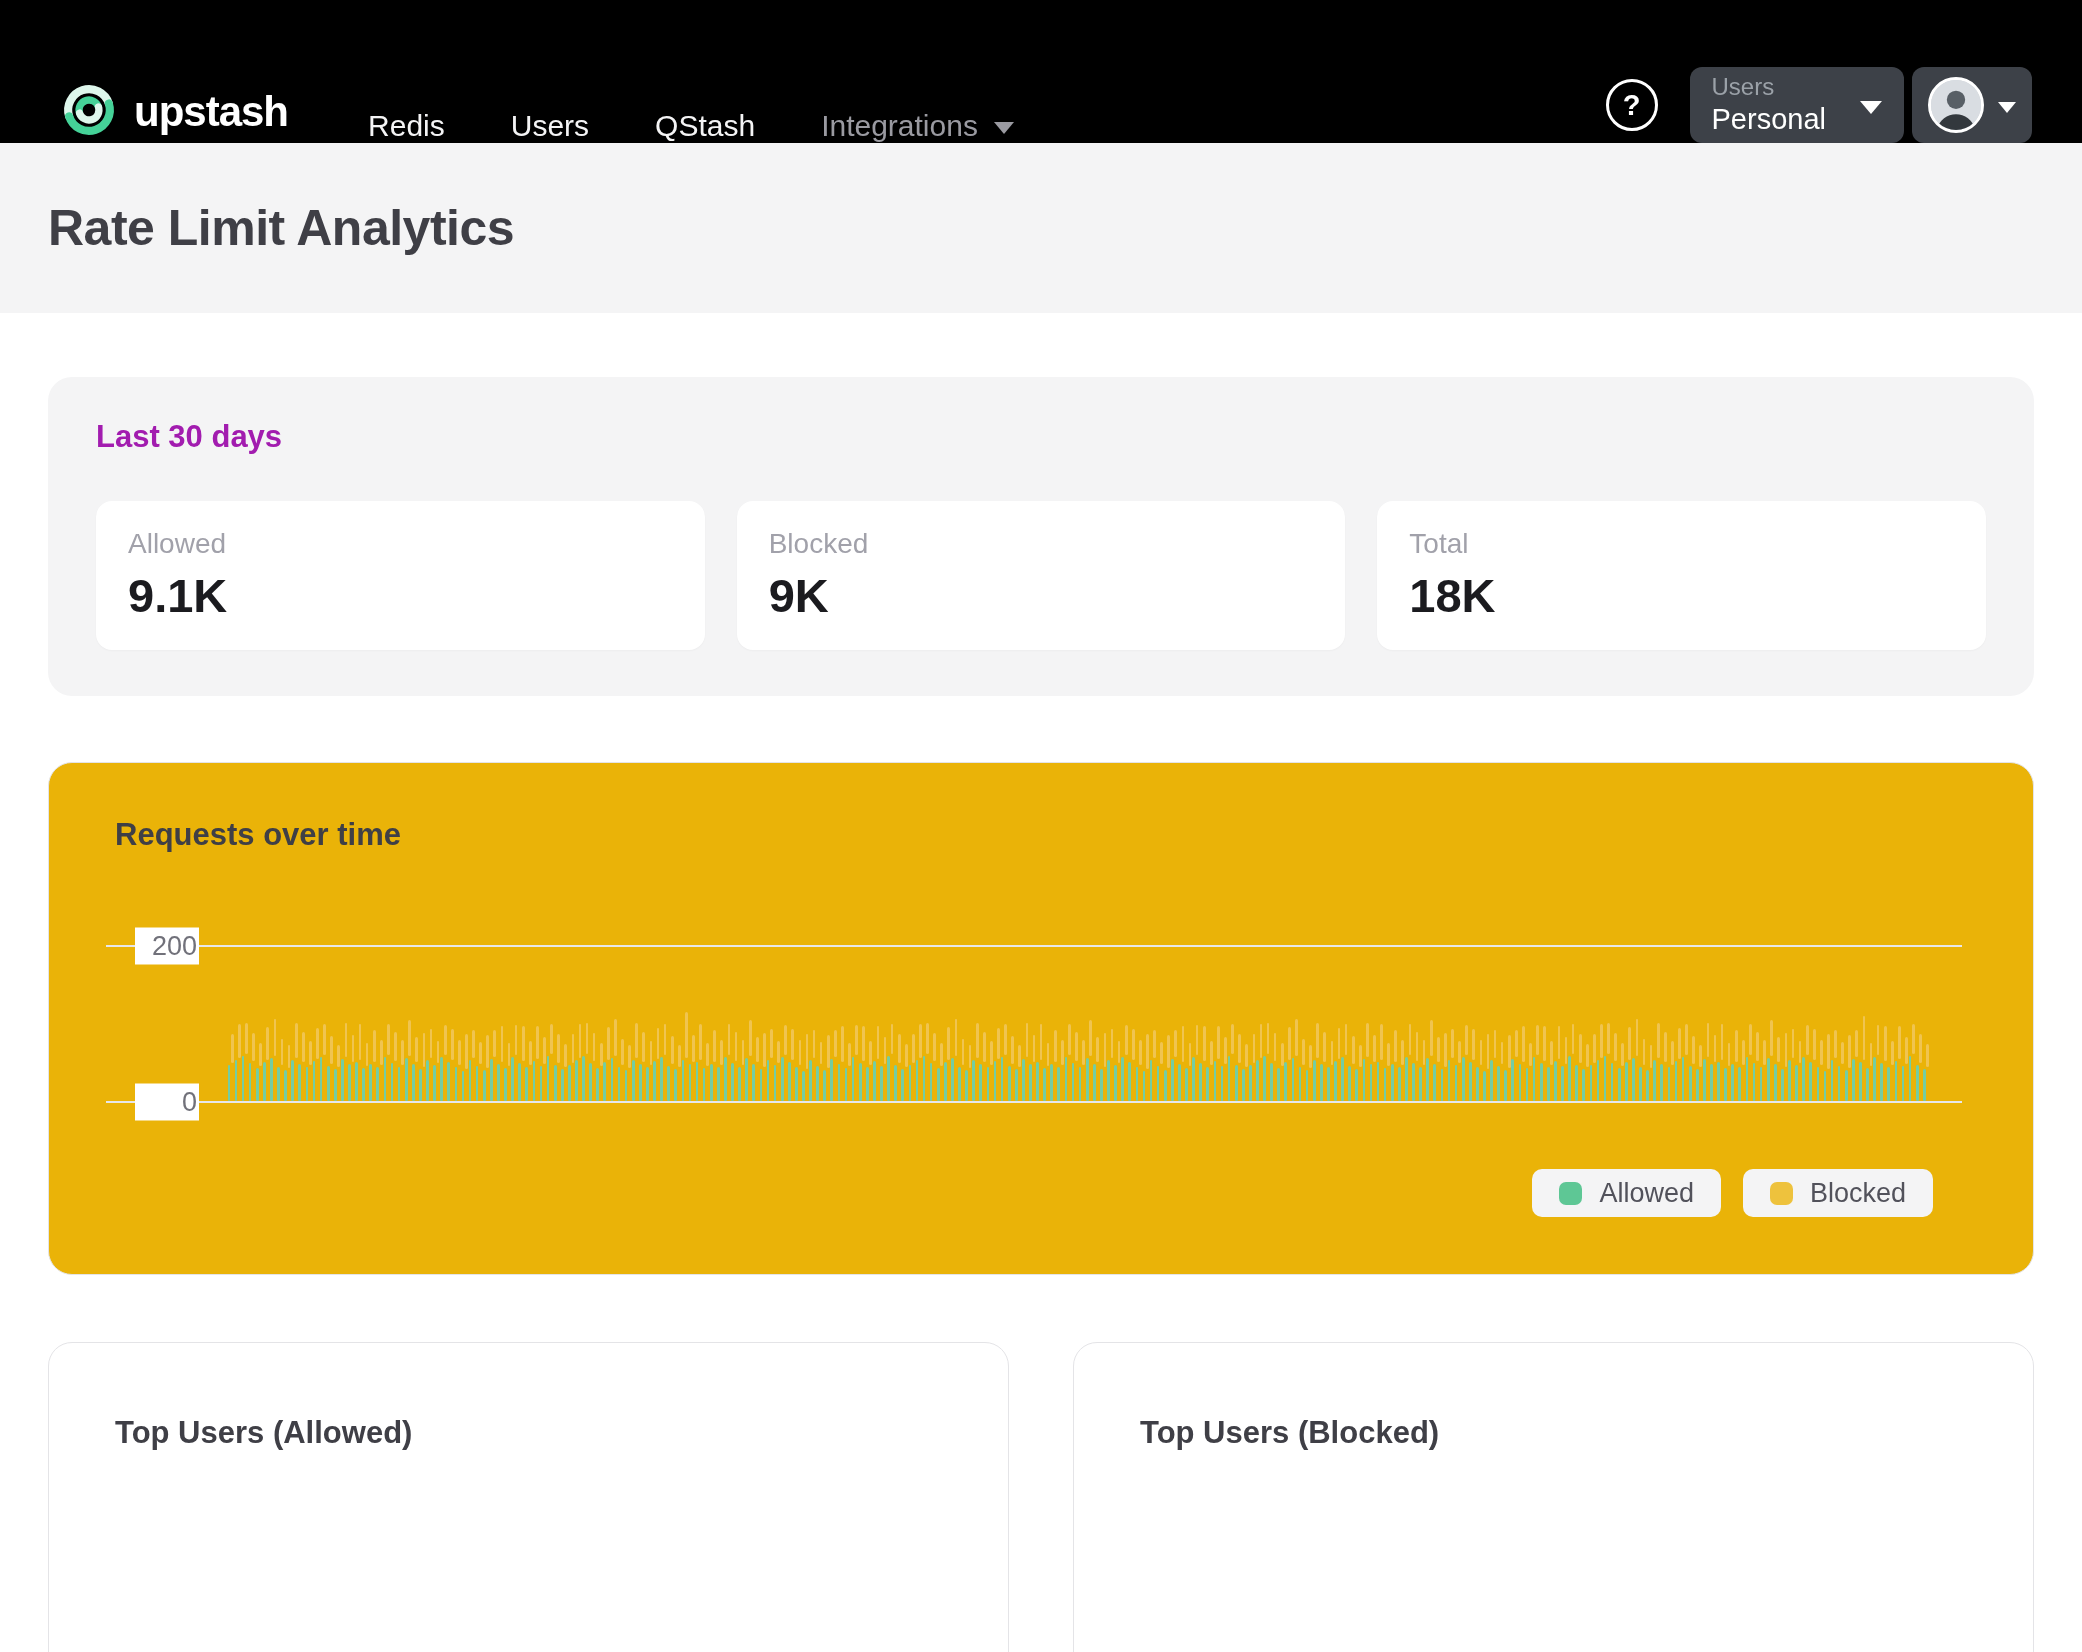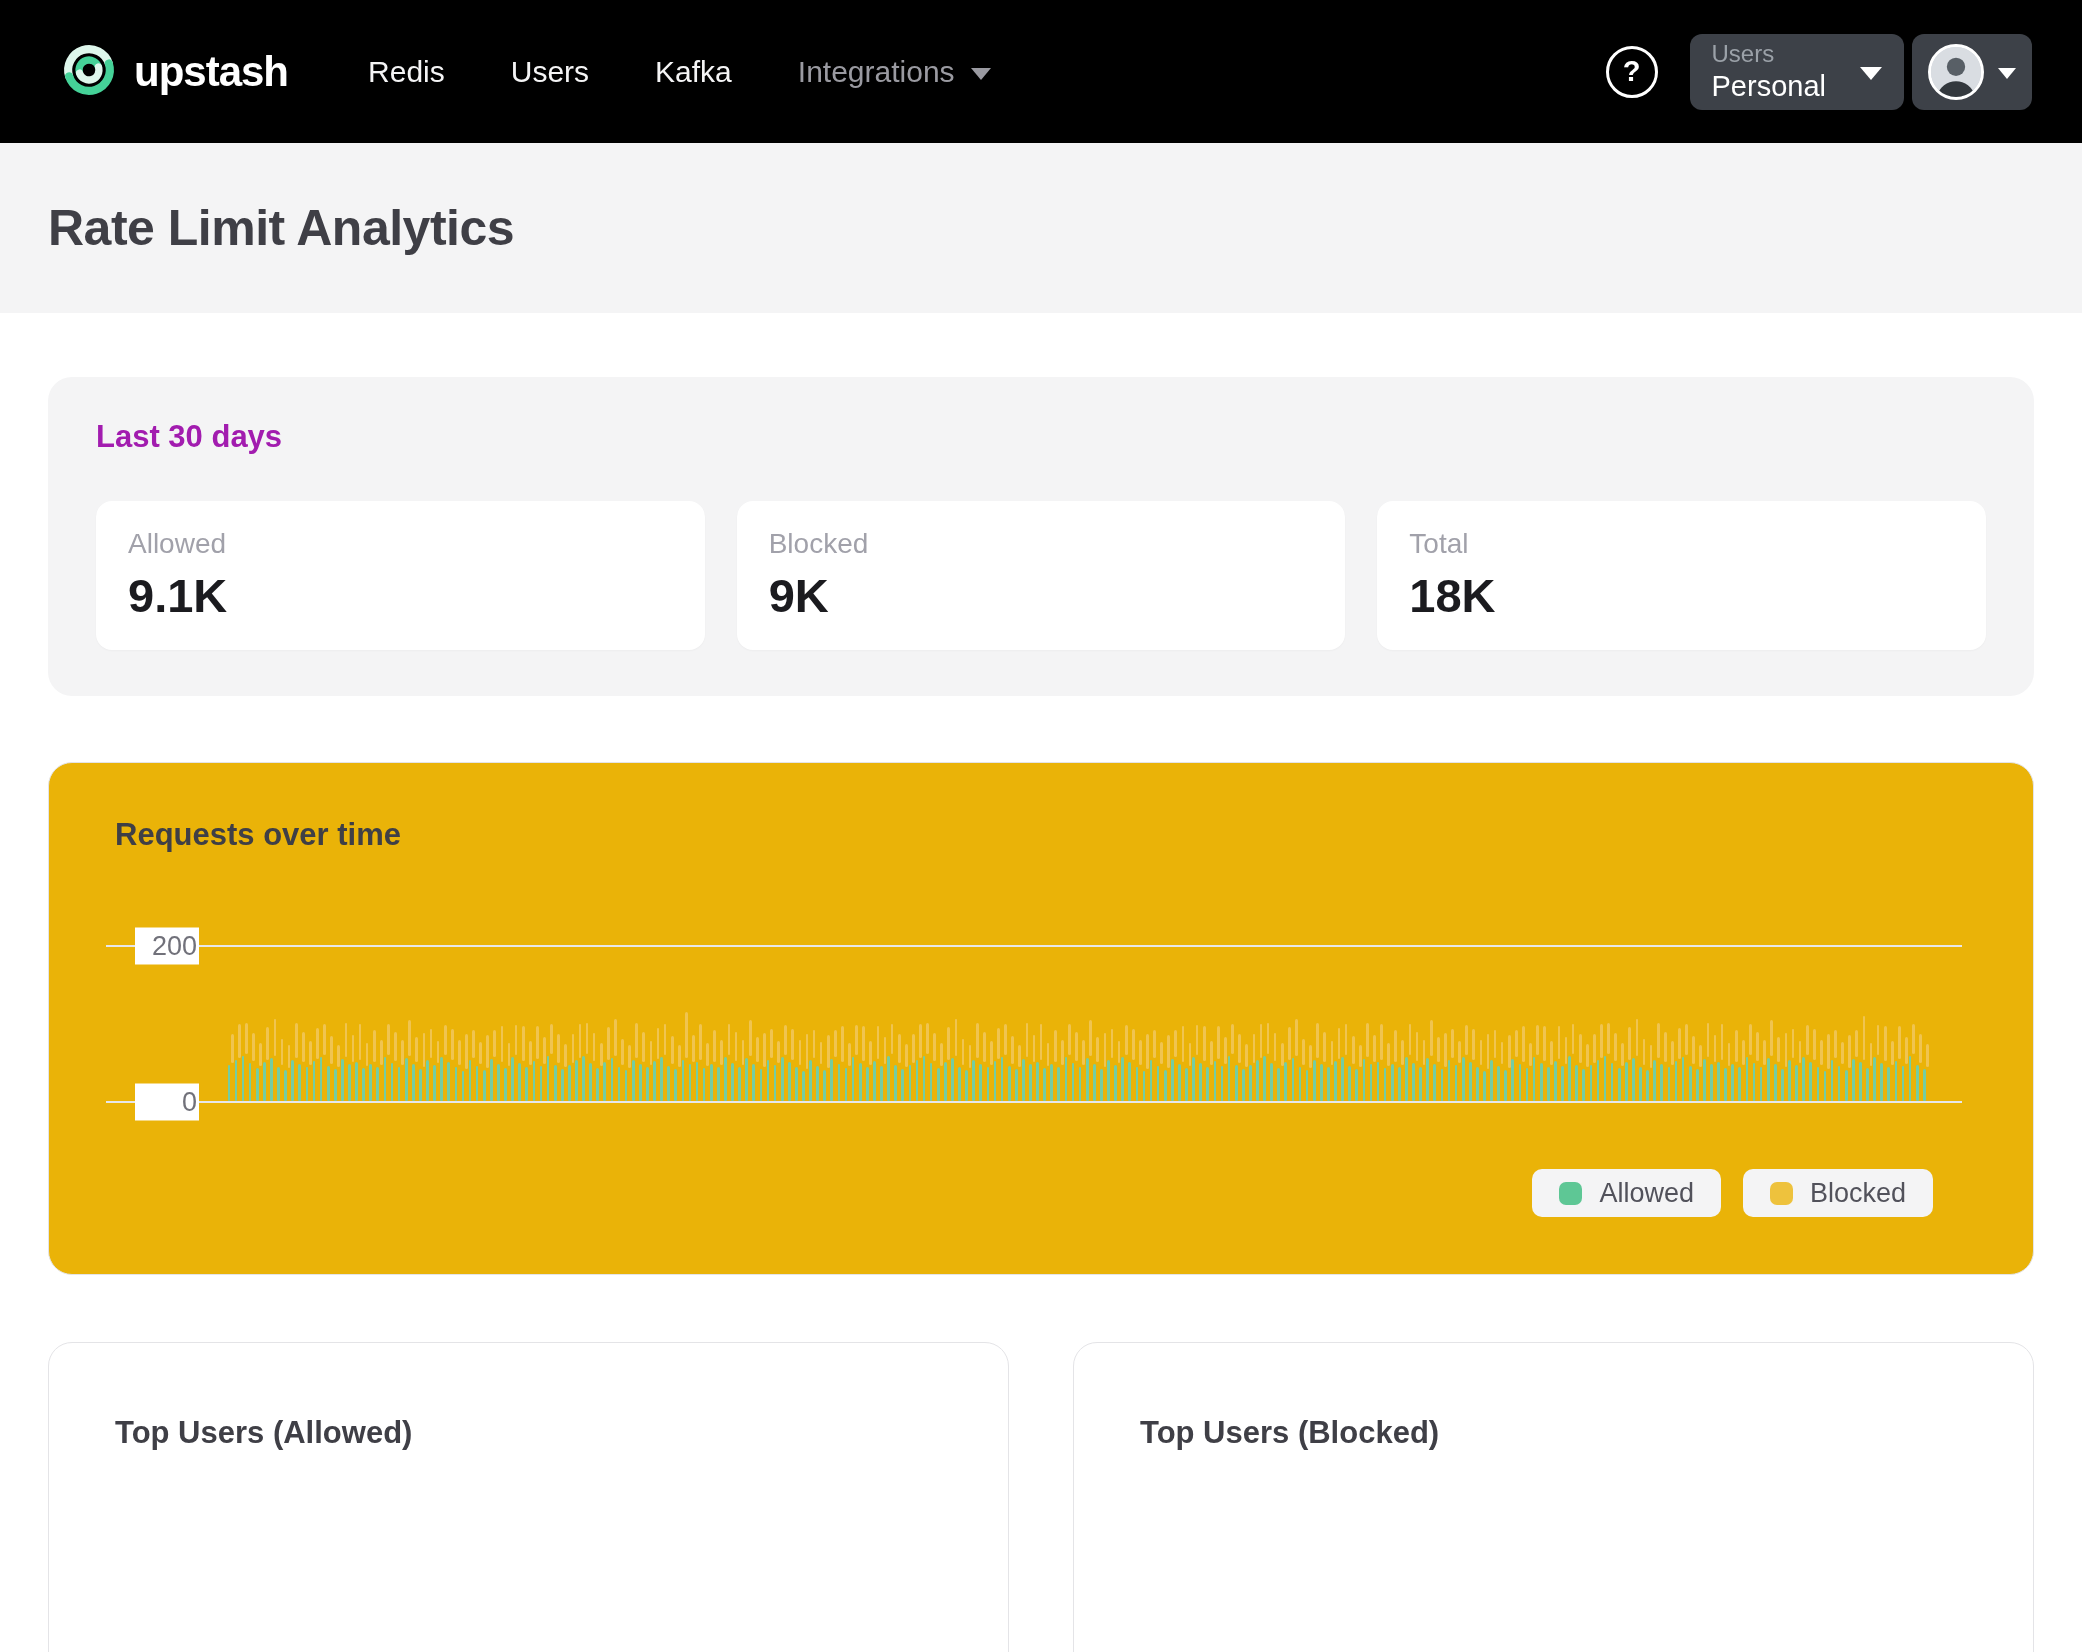--- a/index.html
+++ b/index.html
@@ -1,20 +1,20 @@
 <!DOCTYPE html>
 <html><head>
 <meta charset="utf-8">
 <style>
   html,body{margin:0;padding:0;}
   body{font-family:"Liberation Sans","DejaVu Sans",sans-serif;background:#fff;}
   .page{position:relative;width:2082px;height:1652px;overflow:hidden;background:#fff;}
 
   
-  .topnav{height:143px;background:#000;display:flex;align-items:center;padding:0 50px 0 60px;box-sizing:border-box;}
+  .topnav{height:143px;background:#000;display:flex;align-items:flex-end;padding:0 50px 0 60px;box-sizing:border-box;}
   .brand{display:flex;align-items:center;gap:16px;cursor:pointer;}
   .wordmark{color:#fff;font-size:42px;font-weight:700;letter-spacing:-1px;}
   .navlinks{display:flex;align-items:center;gap:66px;margin-left:80px;}
   .navlink{color:#f4f4f5;font-size:30px;font-weight:500;text-decoration:none;cursor:pointer;}
   .navlink.muted{color:#9a9aa1;display:flex;align-items:center;}
   .caret{width:0;height:0;border-left:10px solid transparent;border-right:10px solid transparent;border-top:12px solid #9a9aa1;margin-left:16px;margin-top:4px;}
   .nav-right{margin-left:auto;display:flex;align-items:center;}
   .help{width:46px;height:46px;border:3.5px solid #fff;border-radius:50%;color:#fff;font-size:29px;font-weight:700;display:flex;align-items:center;justify-content:center;margin-right:32px;cursor:pointer;}
   .team-btn{display:flex;align-items:center;background:#3d4148;border-radius:12px;height:76px;padding:0 22px 0 22px;cursor:pointer;}
   .team-text{display:flex;flex-direction:column;line-height:1.2;}
@@ -80,21 +80,21 @@
             <path d="M21 32 A11 11 0 0 1 43 32" stroke="#45d298" stroke-width="8"></path>
             <path d="M43 32 A11 11 0 0 1 21 32" stroke="#def7ec" stroke-width="8"></path>
           </g>
         </svg>
       </span>
       <span class="wordmark">upstash</span>
     </div>
     <nav class="navlinks">
       <a class="navlink">Redis</a>
       <a class="navlink">Users</a>
-      <a class="navlink">Kafka</a>
+      <a class="navlink">QStash</a>
       <a class="navlink muted">
         <span>Integrations</span>
         <span class="caret"></span>
       </a>
     </nav>
     <div class="nav-right">
       <div class="help">?</div>
       <div class="team-btn">
         <div class="team-text">
           <span class="team-label">Users</span>

